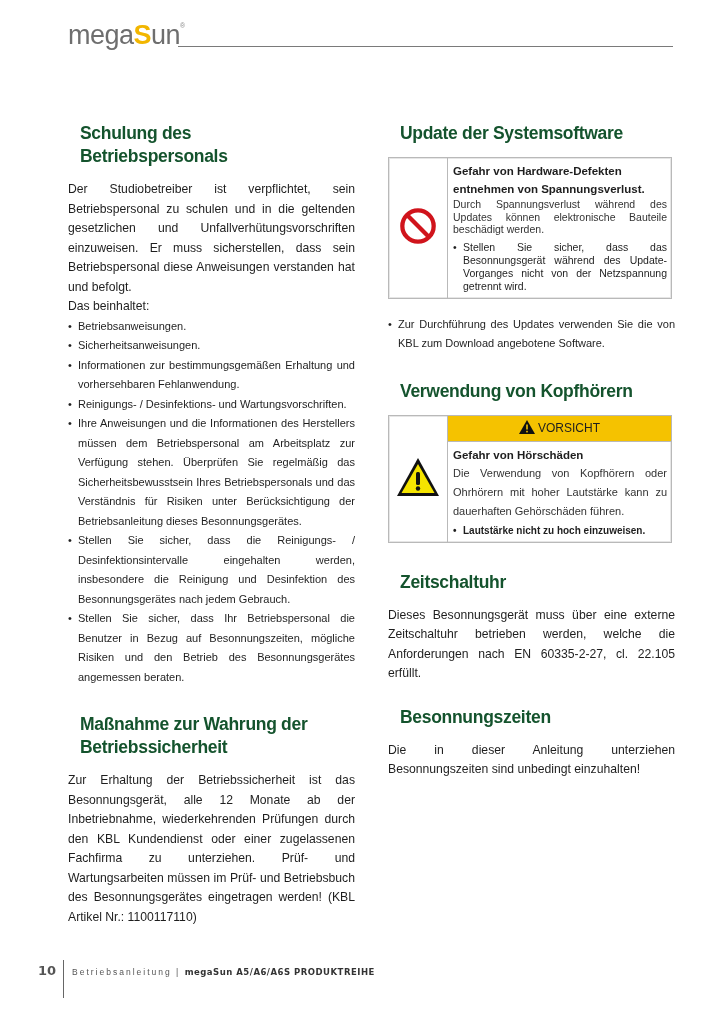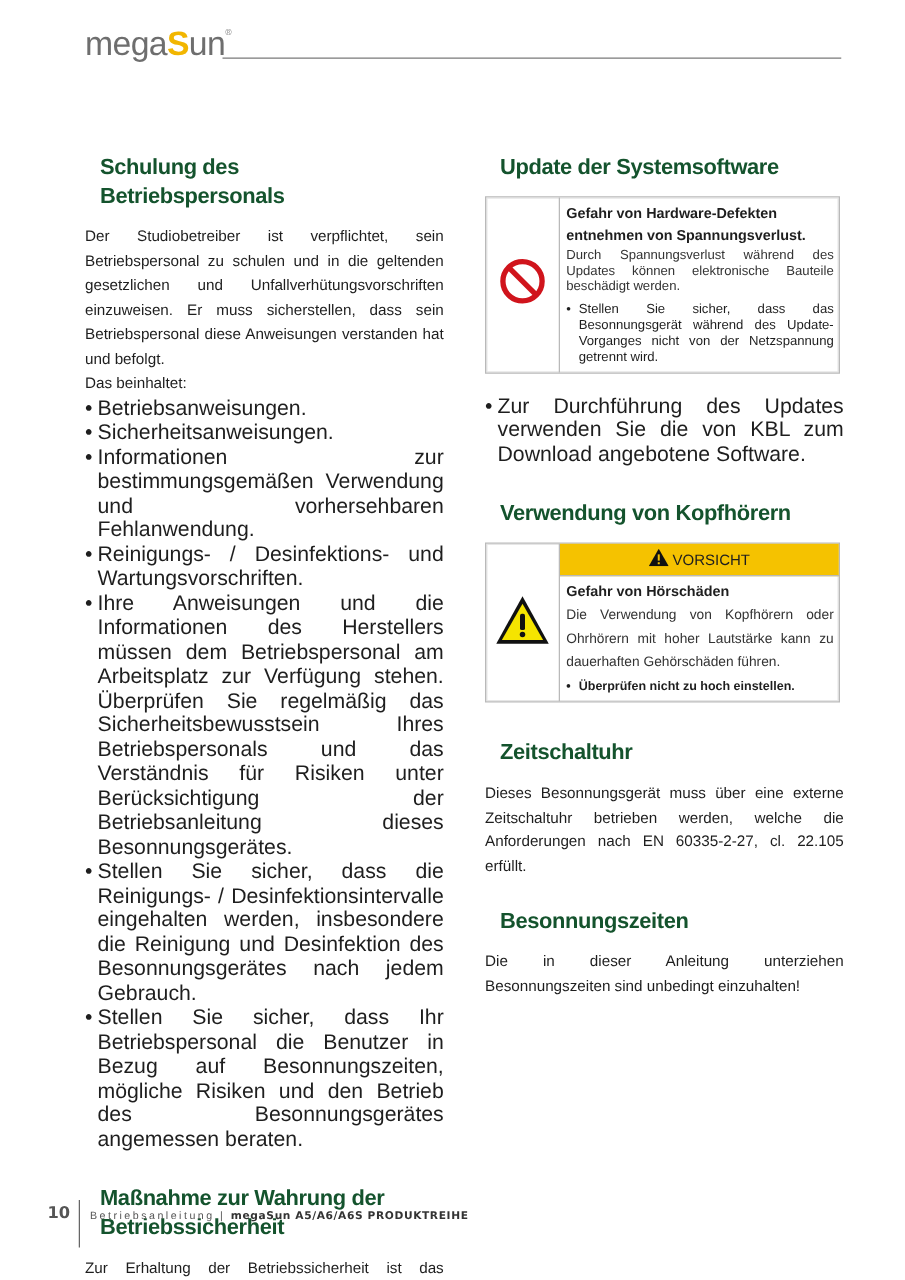--- a/index.html
+++ b/index.html
@@ -14,21 +14,21 @@
   .header-rule { position: absolute; left: 178px; top: 46px; width: 495px; height: 1px; background: #7a7a7a; }
 
   .col { position: absolute; width: 287px; }
   .col-left { left: 68px; top: 110px; }
   .col-right { left: 388px; top: 110px; }
 
   h2 { margin: 12px; color: #14532d; font-family: Liberation Sans, sans-serif; font-weight: bold;
        font-size: 17.5px; line-height: 23px; letter-spacing: -0.3px; }
   p { margin: 0; font-size: 12.2px; line-height: 19.5px; text-align: justify; }
   ul { list-style: none; margin: 0; padding: 0; }
-  ul li { position: relative; padding-left: 10px; font-size: 17px; line-height: 19.5px; text-align: justify; }
+  ul li { position: relative; padding-left: 10px; font-size: 11px; line-height: 19.5px; text-align: justify; }
   ul li::before { content: "\2022"; position: absolute; left: 0; top: 0; }
 
   
   .safety-box { border: 1px solid #b9b9b9; box-shadow: 0 0 0 1px #e6e6e6 inset;
                 display: flex; margin-top: 4px; width: 282px; }
   .safety-icon-cell { width: 58px; border-right: 1px solid #b9b9b9; display: flex;
                       align-items: center; justify-content: center; }
   .safety-text { flex: 1; padding: 4px 4px 5px 5px; }
   .safety-title { font-weight: bold; font-size: 11.5px; line-height: 18px; }
   .safety-body { font-size: 10.5px; line-height: 12.5px; text-align: justify; color: #333; }
@@ -51,21 +51,21 @@
 <div class="logo"><span>mega</span><span class="s">S</span><span>un</span><span class="reg">®</span></div>
 <div class="header-rule"></div>
 
 <div class="col col-left">
   <h2>Schulung des Betriebspersonals</h2>
   <p>Der Studiobetreiber ist verpflichtet, sein Betriebspersonal zu schulen und in die geltenden gesetzlichen und Unfallverhütungsvorschriften einzuweisen. Er muss sicherstellen, dass sein Betriebspersonal diese Anweisungen verstanden hat und befolgt.</p>
   <p>Das beinhaltet:</p>
   <ul>
     <li>Betriebsanweisungen.</li>
     <li>Sicherheitsanweisungen.</li>
-    <li>Informationen zur bestimmungsgemäßen Verwendung und vorhersehbaren Fehlanwendung.</li>
+    <li>Informationen zur bestimmungsgemäßen Erhaltung und vorhersehbaren Fehlanwendung.</li>
     <li>Reinigungs- / Desinfektions- und Wartungsvorschriften.</li>
     <li>Ihre Anweisungen und die Informationen des Herstellers müssen dem Betriebspersonal am Arbeitsplatz zur Verfügung stehen. Überprüfen Sie regelmäßig das Sicherheitsbewusstsein Ihres Betriebspersonals und das Verständnis für Risiken unter Berücksichtigung der Betriebsanleitung dieses Besonnungsgerätes.</li>
     <li>Stellen Sie sicher, dass die Reinigungs- / Desinfektionsintervalle eingehalten werden, insbesondere die Reinigung und Desinfektion des Besonnungsgerätes nach jedem Gebrauch.</li>
     <li>Stellen Sie sicher, dass Ihr Betriebspersonal die Benutzer in Bezug auf Besonnungszeiten, mögliche Risiken und den Betrieb des Besonnungsgerätes angemessen beraten.</li>
   </ul>
 
   <h2 style="margin-top:26px">Maßnahme zur Wahrung der Betriebssicherheit</h2>
   <p>Zur Erhaltung der Betriebssicherheit ist das Besonnungsgerät, alle 12 Monate ab der Inbetriebnahme, wiederkehrenden Prüfungen durch den KBL Kundendienst oder einer zugelassenen Fachfirma zu unterziehen. Prüf- und Wartungsarbeiten müssen im Prüf- und Betriebsbuch des Besonnungsgerätes eingetragen werden! (KBL Artikel Nr.: 1100117110)</p>
 </div>
 
@@ -112,21 +112,21 @@
             <rect x="7.2" y="4.5" width="1.6" height="5" fill="#f5c200"></rect>
             <rect x="7.2" y="10.8" width="1.6" height="1.6" fill="#f5c200"></rect>
           </svg>
         </span>
         <span>VORSICHT</span>
       </div>
       <div class="safety-text">
         <div class="safety-title">Gefahr von Hörschäden</div>
         <div class="safety-body" style="font-size:11px; line-height:19px;">Die Verwendung von Kopfhörern oder Ohrhörern mit hoher Lautstärke kann zu dauerhaften Gehörschäden führen.</div>
         <ul style="margin-top:3px">
-          <li class="bold" style="font-size:10px">Überprüfen nicht zu hoch einstellen.</li>
+          <li class="bold" style="font-size:10px">Lautstärke nicht zu hoch einzuweisen.</li>
         </ul>
       </div>
     </div>
   </div>
 
   <h2 style="margin-top:28px">Zeitschaltuhr</h2>
   <p>Dieses Besonnungsgerät muss über eine externe Zeitschaltuhr betrieben werden, welche die Anforderungen nach EN 60335-2-27, cl. 22.105 erfüllt.</p>
 
   <h2 style="margin-top:22px">Besonnungszeiten</h2>
   <p>Die in dieser Anleitung unterziehen Besonnungszeiten sind unbedingt einzuhalten!</p>

